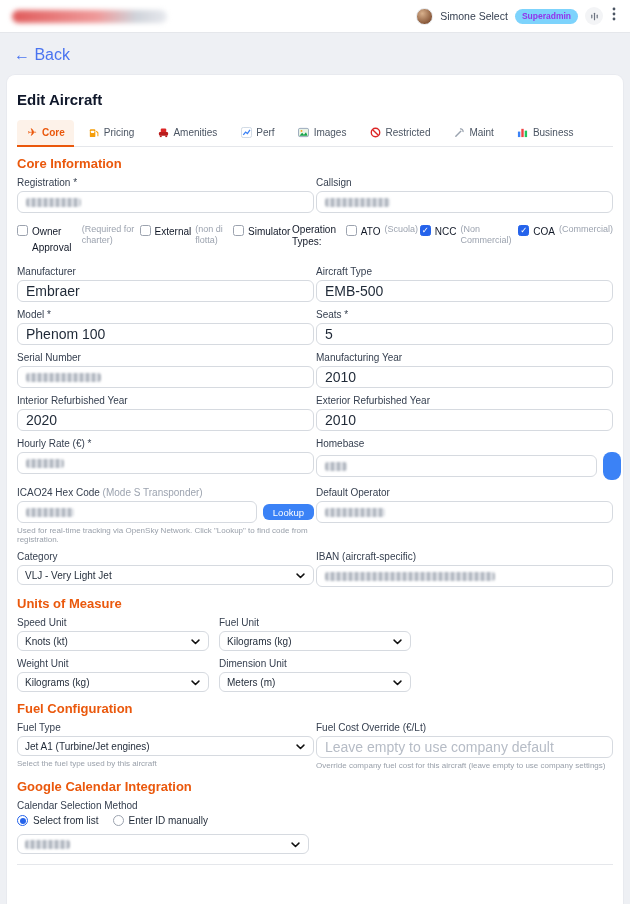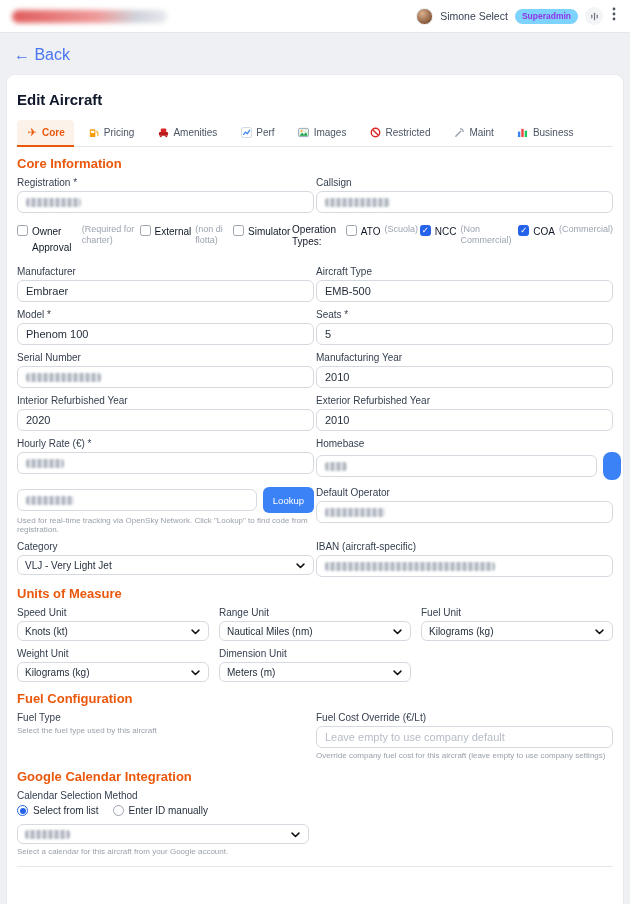--- a/index.html
+++ b/index.html
@@ -57,21 +57,21 @@
   .tabicon { width: 12px; height: 12px; display: inline-flex; align-items: center; justify-content: center; }
   .plane-glyph { font-family: "DejaVu Sans", sans-serif; font-size: 11px; color: #ea580c; line-height: 1; }
   
   .section-title { color: #ea580c; font-size: 13px; font-weight: bold; margin: 10px 0 7px; line-height: 13px; }
   .grid2 { display: grid; grid-template-columns: 1fr 1fr; column-gap: 2px; margin-bottom: 7px; }
   .grid3 { display: grid; grid-template-columns: 1fr 1fr 1fr; column-gap: 10px; margin-bottom: 7px; }
   .field-label { display: block; font-size: 10px; line-height: 11px; color: #374151; margin-bottom: 3px; }
   .sub { color: #9ca3af; }
   .input, input.input {
     width: 100%; height: 22px; border: 1px solid #d6dae0; border-radius: 6px;
-    font-size: 11px; color: #1f2937; padding: 0 8px; background: #fff;
+    font-size: 14px; color: #1f2937; padding: 0 8px; background: #fff;
     display: flex; align-items: center; font-family: inherit;
   }
   input.input::placeholder { color: #b6bcc6; }
   .select {
     width: 100%; height: 20px; border: 1px solid #d6dae0; border-radius: 6px;
     font-size: 10px; color: #1f2937; padding: 0 7px; background: #fff;
     display: flex; align-items: center; justify-content: space-between; cursor: pointer;
   }
   .help { font-size: 8px; color: #9aa1ab; margin-top: 3px; line-height: 9px; }
   .redacted {
@@ -94,21 +94,21 @@
   .cbhint { color: #9ca3af; font-size: 9px; line-height: 10.5px; }
   .optypes { color: #111827; line-height: 11.5px; }
   .radiorow { display: flex; align-items: center; gap: 14px; margin: 4px 0 8px; font-size: 10px; }
   .radioopt { display: flex; align-items: center; gap: 5px; cursor: pointer; }
   .radio { width: 11px; height: 11px; border: 1px solid #9ca3af; border-radius: 50%; position: relative; background: #fff; }
   .radio.selected { border-color: #2563eb; }
   .radio.selected::after { content: ""; position: absolute; inset: 1.5px; border-radius: 50%; background: #2563eb; }
   
   .btn-blue {
     background: #3b82f6; color: #fff; border: none; border-radius: 6px;
-    font-size: 9.5px; font-family: inherit; padding: 0 10px; height: 26px; cursor: pointer;
+    font-size: 9.5px; font-family: inherit; padding: 0 10px; height: 16px; cursor: pointer;
   }
   .mini-blue {
     width: 18px; height: 28px; min-width: 18px; background: #3b82f6; border: none;
     border-radius: 8px; cursor: pointer; margin-left: 6px; margin-right: -8px; align-self: center;
   }
   .inline-row { display: flex; align-items: center; gap: 6px; }
   .divider { border: none; border-top: 1px solid #e5e7eb; margin-top: 10px; }
 </style>
 </head>
 <body>
@@ -334,20 +334,24 @@
         <div class="input" style="flex:1;">
             <span class="redacted w22"></span>
           </div>
         <button class="mini-blue"></button>
       </div>
     </div>
   </div>
 
   <div class="grid2">
     <div>
+      <label class="field-label">
+        <span>ICAO24 Hex Code</span>
+        <span class="sub">(Mode S Transponder)</span>
+      </label>
       <div class="inline-row">
         <div class="input" style="flex:1;">
             <span class="redacted w48"></span>
           </div>
         <button class="btn-blue">Lookup</button>
       </div>
       <div class="help">Used for real-time tracking via OpenSky Network. Click "Lookup" to find code from registration.</div>
     </div>
     <div>
       <label class="field-label">Default Operator</label>
@@ -381,29 +385,20 @@
     <div>
       <label class="field-label">Speed Unit</label>
       <div class="select">
         <span>Knots (kt)</span>
         <svg width="11" height="11" viewBox="0 0 16 16">
             <path d="M3 6l5 5 5-5" stroke="#111" stroke-width="2.2" fill="none" stroke-linecap="round" stroke-linejoin="round"></path>
           </svg>
       </div>
     </div>
     <div>
-      <label class="field-label">Range Unit</label>
-      <div class="select">
-        <span>Nautical Miles (nm)</span>
-        <svg width="11" height="11" viewBox="0 0 16 16">
-            <path d="M3 6l5 5 5-5" stroke="#111" stroke-width="2.2" fill="none" stroke-linecap="round" stroke-linejoin="round"></path>
-          </svg>
-      </div>
-    </div>
-    <div>
       <label class="field-label">Fuel Unit</label>
       <div class="select">
         <span>Kilograms (kg)</span>
         <svg width="11" height="11" viewBox="0 0 16 16">
             <path d="M3 6l5 5 5-5" stroke="#111" stroke-width="2.2" fill="none" stroke-linecap="round" stroke-linejoin="round"></path>
           </svg>
       </div>
     </div>
   </div>
 
@@ -427,20 +422,26 @@
       </div>
     </div>
     <div></div>
   </div>
 
   <div class="section-title">Fuel Configuration</div>
 
   <div class="grid2">
     <div>
       <label class="field-label">Fuel Type</label>
+      <div class="select">
+        <span>Jet A1 (Turbine/Jet engines)</span>
+        <svg width="11" height="11" viewBox="0 0 16 16">
+            <path d="M3 6l5 5 5-5" stroke="#111" stroke-width="2.2" fill="none" stroke-linecap="round" stroke-linejoin="round"></path>
+          </svg>
+      </div>
       <div class="help">Select the fuel type used by this aircraft</div>
     </div>
     <div>
       <label class="field-label">Fuel Cost Override (€/Lt)</label>
       <input class="input" placeholder="Leave empty to use company default" style="">
       <div class="help">Override company fuel cost for this aircraft (leave empty to use company settings)</div>
     </div>
   </div>
 
   <div class="section-title">Google Calendar Integration</div>
@@ -457,17 +458,16 @@
     </div>
   </div>
 
   <div style="width:49%;">
     <div class="select">
       <span class="redacted w45"></span>
       <svg width="11" height="11" viewBox="0 0 16 16">
           <path d="M3 6l5 5 5-5" stroke="#111" stroke-width="2.2" fill="none" stroke-linecap="round" stroke-linejoin="round"></path>
         </svg>
     </div>
-    <div class="help">Select a calendar for this aircraft from your Google account.</div>
   </div>
 
   <hr class="divider">
 </div>
 
 </body></html>

